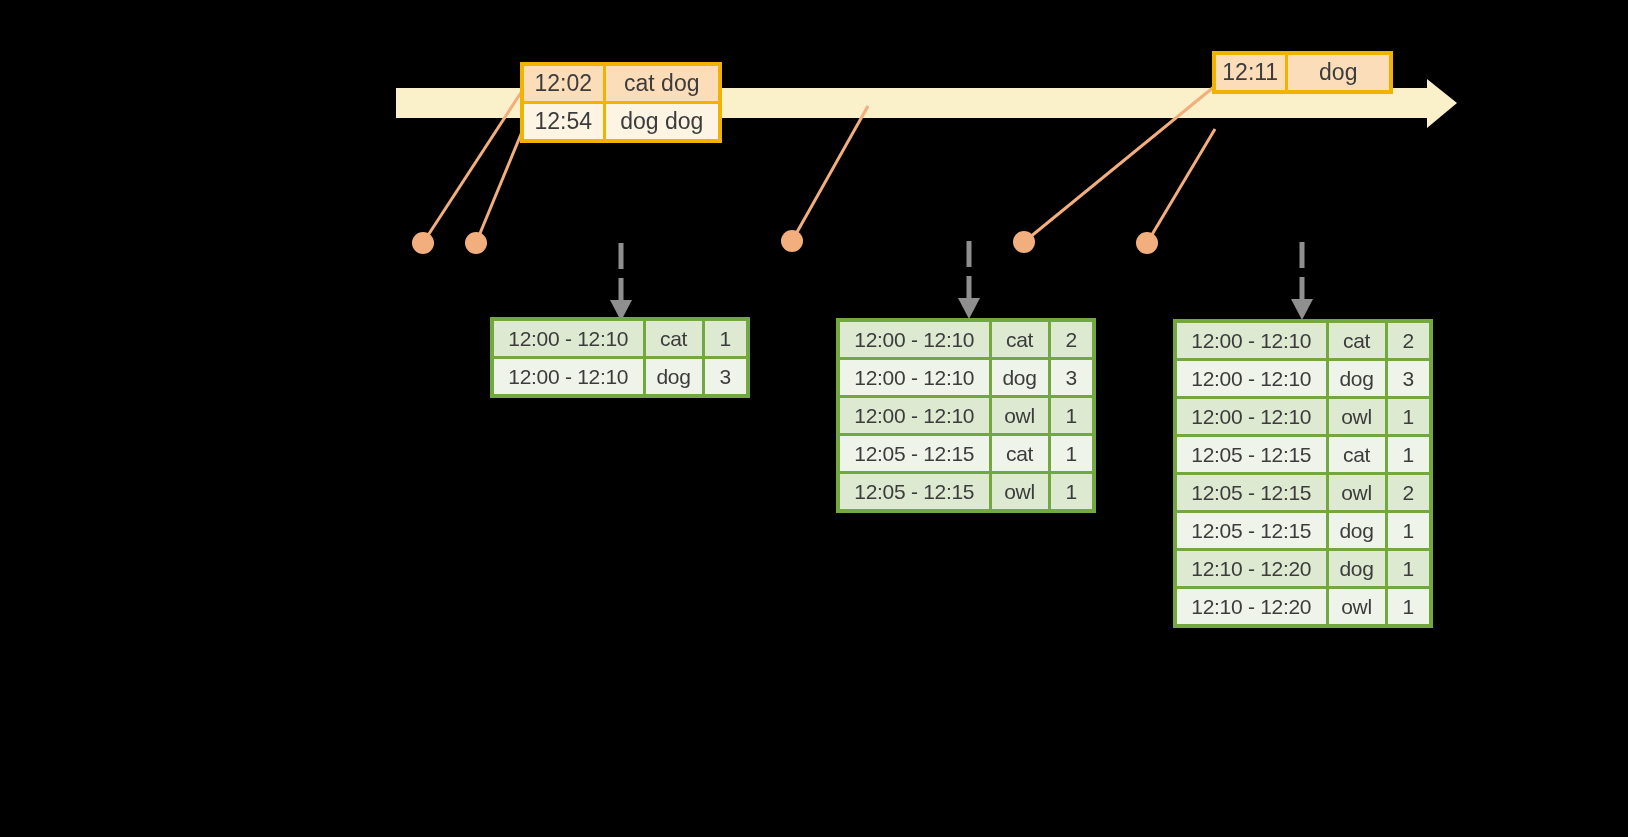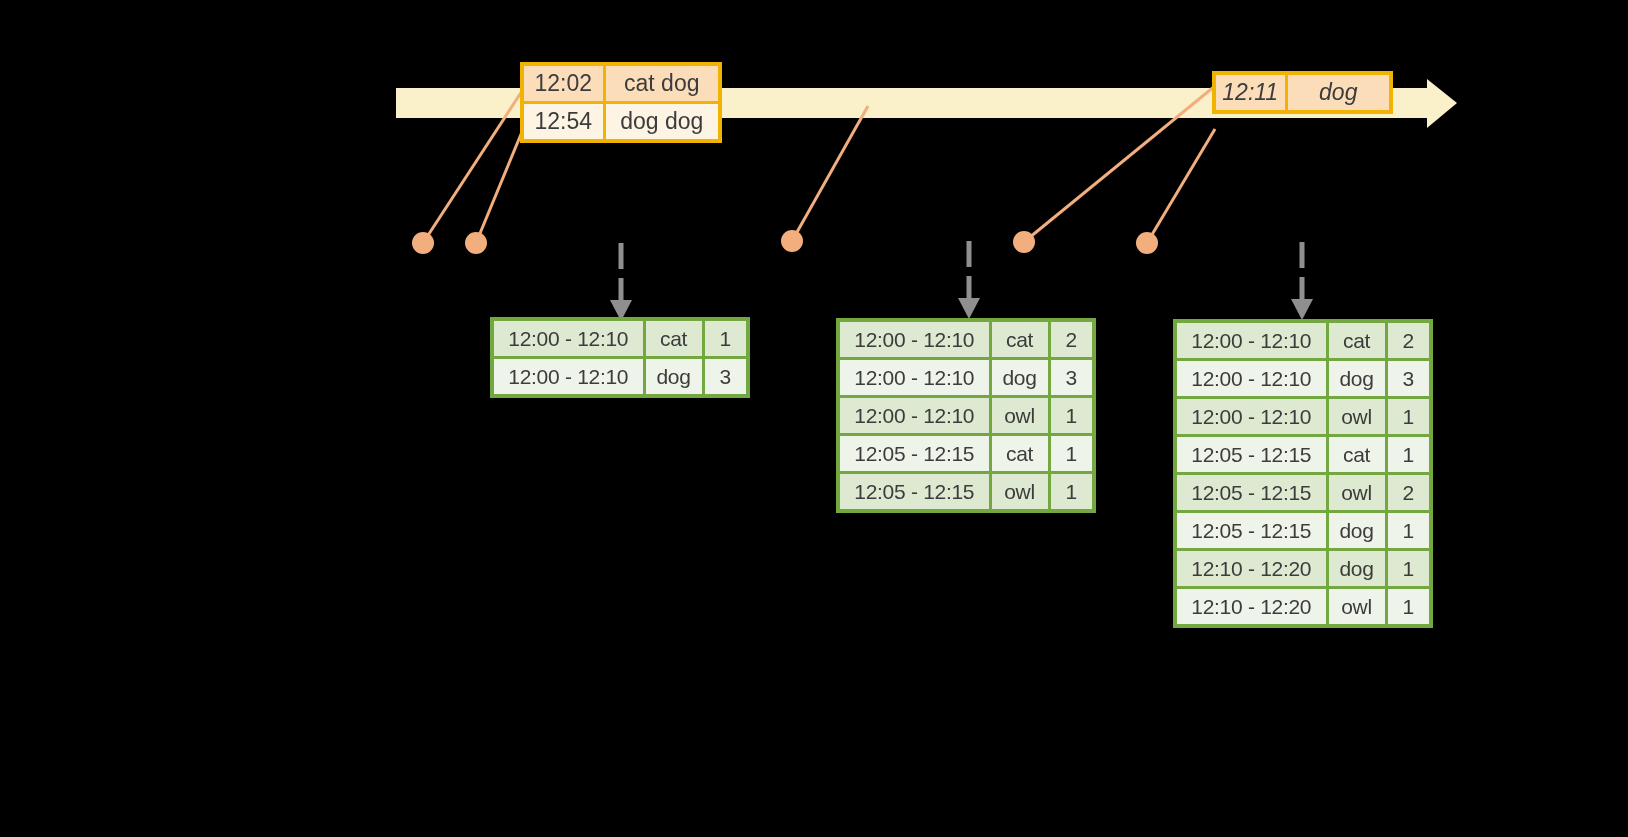--- a/index.html
+++ b/index.html
@@ -40,21 +40,21 @@
     font-size: 21px;
     letter-spacing: -0.3px;
     font-family: "Liberation Sans", sans-serif;
     margin-top: 7px;
   }
   .result-table tr:nth-child(odd)  { background: #DDE9D1; }
   .result-table tr:nth-child(even) { background: #EFF4EA; }
 
   #et1 { left: 520px;  top: 62px; }
   #et2 { left: 865px;  top: 83px; }
-  #et3 { left: 1212px; top: 71px; font-style: italic; }
+  #et3 { left: 1212px; top: 51px; }
 
   #rt1 { left: 490px;  top: 317px; }
   #rt2 { left: 836px;  top: 318px; }
   #rt3 { left: 1173px; top: 319px; }
 </style>
 </head>
 <body>
 
 <div class="stage">
 

